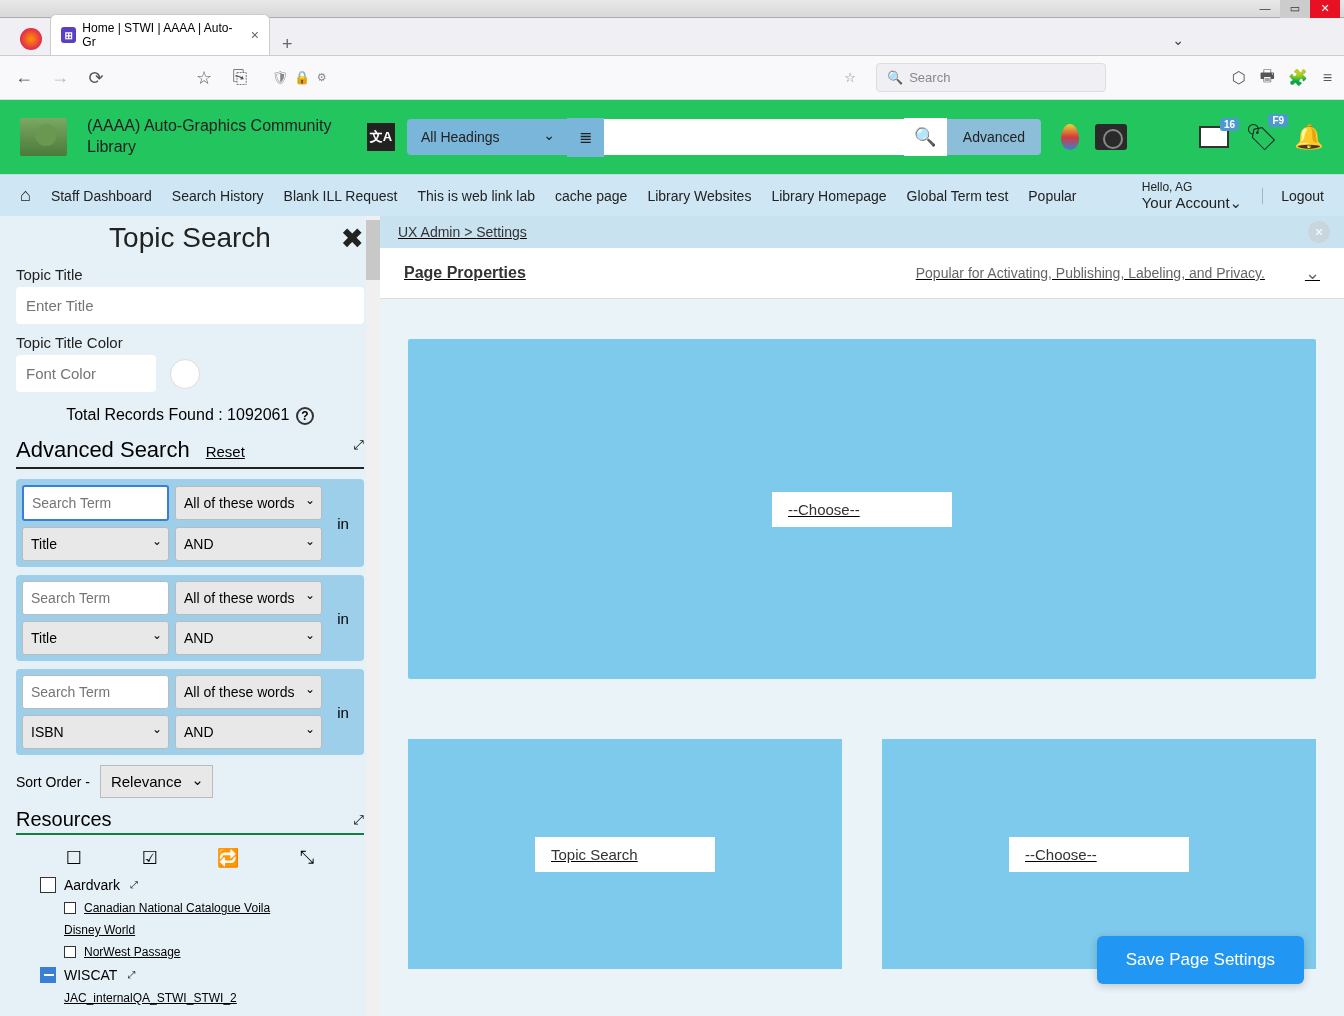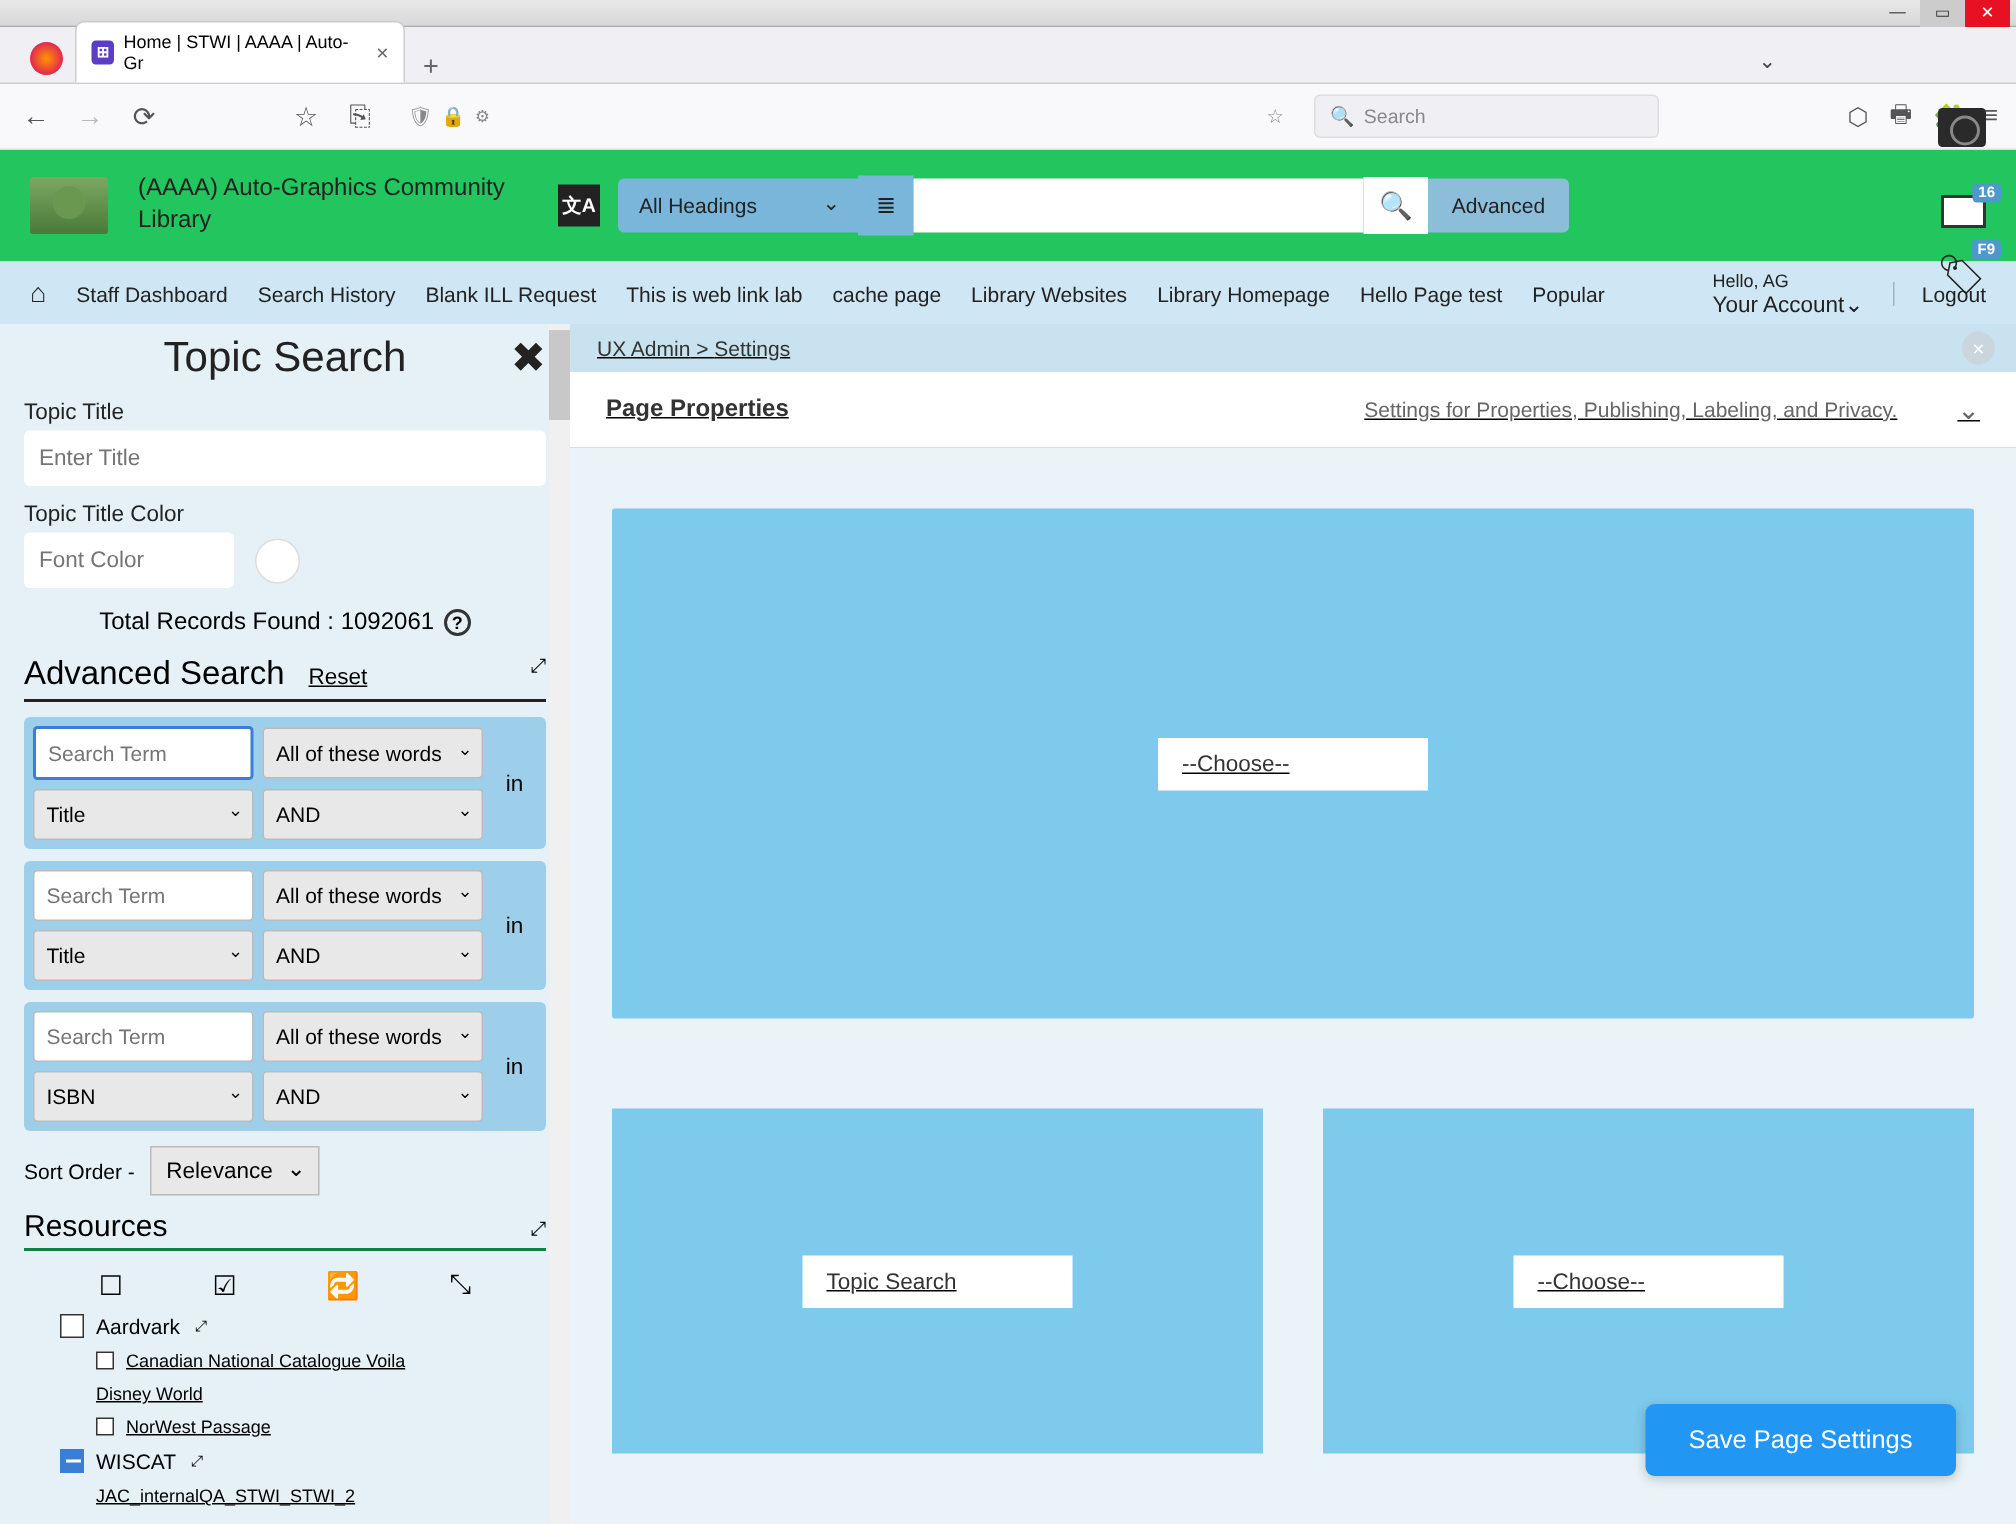--- a/index.html
+++ b/index.html
@@ -36,21 +36,21 @@
 .logo-img::after { content: ""; position: absolute; left: 15px; top: 6px; width: 22px; height: 22px; background: #6b9850; border-radius: 50%; }
 .org-name { font-size: 16px; color: #222; max-width: 260px; line-height: 1.3; }
 .search-cluster { display: flex; align-items: center; gap: 0; }
 .lang-icon { width: 28px; height: 28px; background: #222; color: #fff; display: flex; align-items: center; justify-content: center; font-size: 13px; font-weight: bold; margin-right: 12px; }
 .headings-dd { background: #79b6d9; border-radius: 4px 0 0 4px; padding: 10px 40px 10px 14px; font-size: 14px; color: #222; position: relative; min-width: 160px; }
 .headings-dd::after { content: "⌄"; position: absolute; right: 12px; top: 8px; font-size: 14px; }
 .db-icon { background: #79b6d9; padding: 10px 12px; color: #222; font-size: 16px; }
 .main-search { background: #fff; border: none; padding: 10px; width: 300px; font-size: 14px; }
 .search-btn-icon { background: #fff; padding: 8px 10px; color: #5fa8d6; font-size: 18px; cursor: pointer; }
 .adv-btn { background: #8dbed9; padding: 10px 16px; border-radius: 0 4px 4px 0; font-size: 14px; color: #222; cursor: pointer; }
-.header-right-icons { margin-left: auto; display: flex; align-items: flex-end; gap: 16px; flex-direction: column; }
+.header-right-icons { margin-left: auto; display: flex; align-items: center; gap: 16px; }
 .balloon-icon { width: 18px; height: 26px; background: linear-gradient(#e8d639, #d43b3b, #3b7fd4); border-radius: 50% 50% 50% 50% / 60% 60% 40% 40%; }
 .camera-icon { width: 32px; height: 26px; background: #2a2a2a; border-radius: 3px; position: relative; }
 .camera-icon::after { content: ""; position: absolute; left: 8px; top: 5px; width: 16px; height: 16px; border: 2px solid #888; border-radius: 50%; }
 .card-icon-wrap { position: relative; }
 .card-icon { width: 30px; height: 22px; border: 2px solid #333; background: #fff; display: block; }
 .badge { position: absolute; top: -8px; right: -10px; background: #4d99cc; color: #fff; font-size: 10px; padding: 1px 4px; border-radius: 3px; font-weight: bold; }
 .heart-icon { font-size: 26px; color: #222; position: relative; }
 .bell-icon { font-size: 24px; color: #222; }
 
 
@@ -201,21 +201,21 @@
 
 <div class="nav-bar">
   <span style="font-size:18px">⌂</span>
   <span class="nav-link">Staff Dashboard</span>
   <span class="nav-link">Search History</span>
   <span class="nav-link">Blank ILL Request</span>
   <span class="nav-link">This is web link lab</span>
   <span class="nav-link">cache page</span>
   <span class="nav-link">Library Websites</span>
   <span class="nav-link">Library Homepage</span>
-  <span class="nav-link">Hello Page test</span>
+  <span class="nav-link">Global Term test</span>
   <span class="nav-link">Popular</span>
   <div class="nav-right">
     <div class="hello-block">
       <span>Hello, AG</span>
       <span class="your-account"><span>Your Account</span>⌄</span>
     </div>
     <span class="nav-link logout-link">Logout</span>
   </div>
 </div>
 
@@ -319,21 +319,21 @@
 
   <div class="right-panel">
     <div class="breadcrumb-bar">
       <span>UX Admin</span>
       &nbsp;&gt;&nbsp;
       <span>Settings</span>
       <div class="breadcrumb-close">×</div>
     </div>
     <div class="page-props-bar">
       <span class="page-props-title">Page Properties</span>
-      <span class="page-props-desc">Settings for Properties, Publishing, Labeling, and Privacy.</span>
+      <span class="page-props-desc">Popular for Activating, Publishing, Labeling, and Privacy.</span>
       <span class="page-props-chevron">⌄</span>
     </div>
     <div class="canvas-area">
       <div class="widget-large">
         <div class="widget-dropdown">--Choose--</div>
       </div>
       <div class="widget-row">
         <div class="widget-small">
           <div class="widget-dropdown">Topic Search</div>
         </div>

